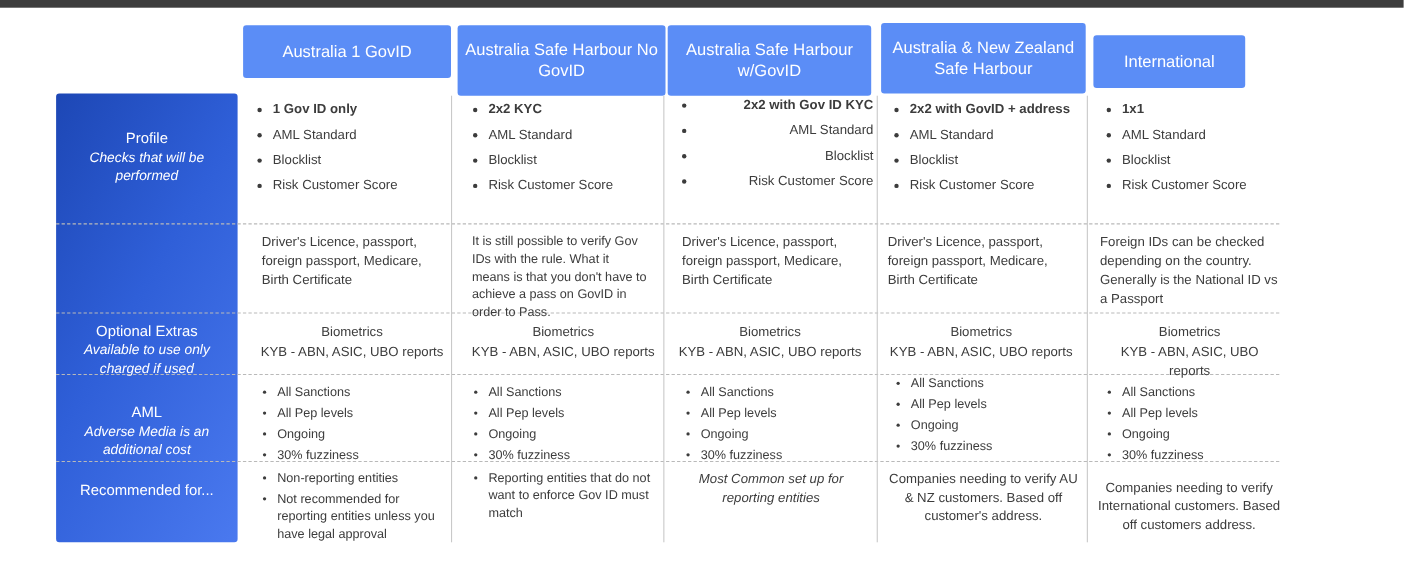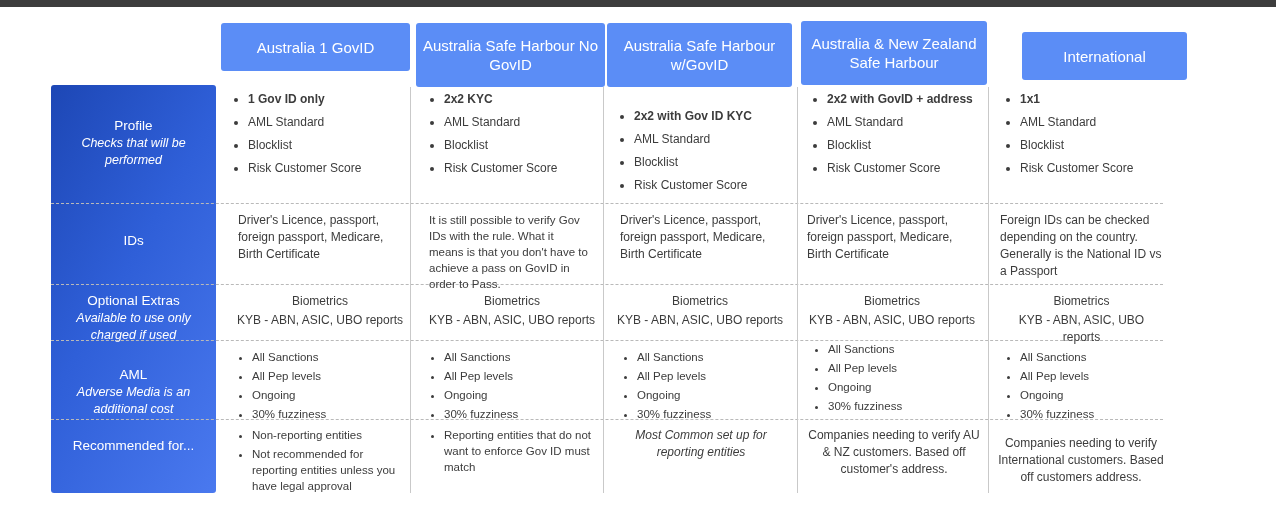--- a/index.html
+++ b/index.html
@@ -120,31 +120,28 @@
   </div>
   <div class="col-header" style="left:416px; top:16px; width:189px; height:64px;align-items:center;">
     <span>Australia Safe Harbour No GovID</span>
   </div>
   <div class="col-header" style="left:607px; top:16px; width:185px; height:64px;">
     <span>Australia Safe Harbour w/GovID</span>
   </div>
   <div class="col-header" style="left:801px; top:14px; width:186px; height:64px;">
     <span>Australia &amp; New Zealand Safe Harbour</span>
   </div>
-  <div class="col-header" style="left:994px; top:25px; width:165px; height:48px;margin-left:28px;">
+  <div class="col-header" style="left:994px; top:25px; width:138px; height:48px;">
     <span>International</span>
   </div>
 
   <div id="row-label-panel">
     <div class="row-label" style="top:32px;">
       <span>Profile</span>
       <span class="sub">Checks that will be performed</span>
-    </div>
-    <div class="row-label" style="top:147px;">
-      <span>IDs</span>
     </div>
     <div class="row-label" style="top:281px;">
       <span>AML</span>
       <span class="sub">Adverse Media is an additional cost</span>
     </div>
     <div class="row-label" style="top:207px;">
       <span>Optional Extras</span>
       <span class="sub">Available to use only charged if used</span>
     </div>
     <div class="row-label" style="top:352px;">
@@ -171,21 +168,21 @@
     </ul>
   </div>
   <div class="cell" style="left:424px; top:84px; width:176px;">
     <ul>
       <li class="b">2x2 KYC</li>
       <li>AML Standard</li>
       <li>Blocklist</li>
       <li>Risk Customer Score</li>
     </ul>
   </div>
-  <div class="cell" style="left:614px; top:101px; width:180px;">
+  <div class="cell" style="left:614px; top:80px; width:180px;text-align:right;">
     <ul>
       <li class="b">2x2 with Gov ID KYC</li>
       <li>AML Standard</li>
       <li>Blocklist</li>
       <li>Risk Customer Score</li>
     </ul>
   </div>
   <div class="cell" style="left:807px; top:84px; width:175px;">
     <ul>
       <li class="b">2x2 with GovID + address</li>

